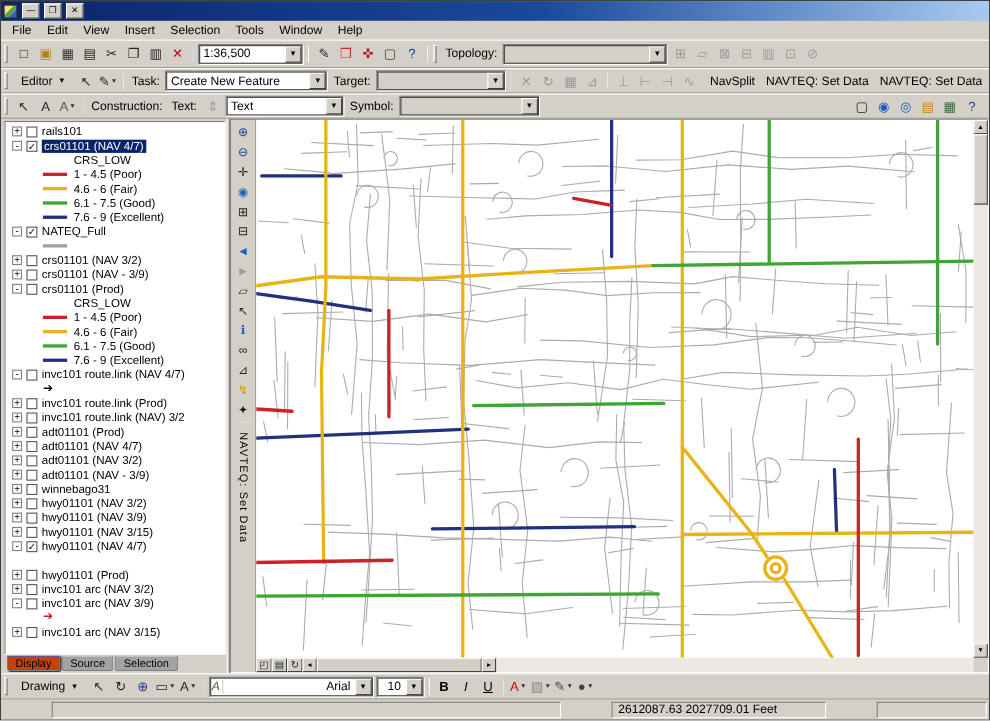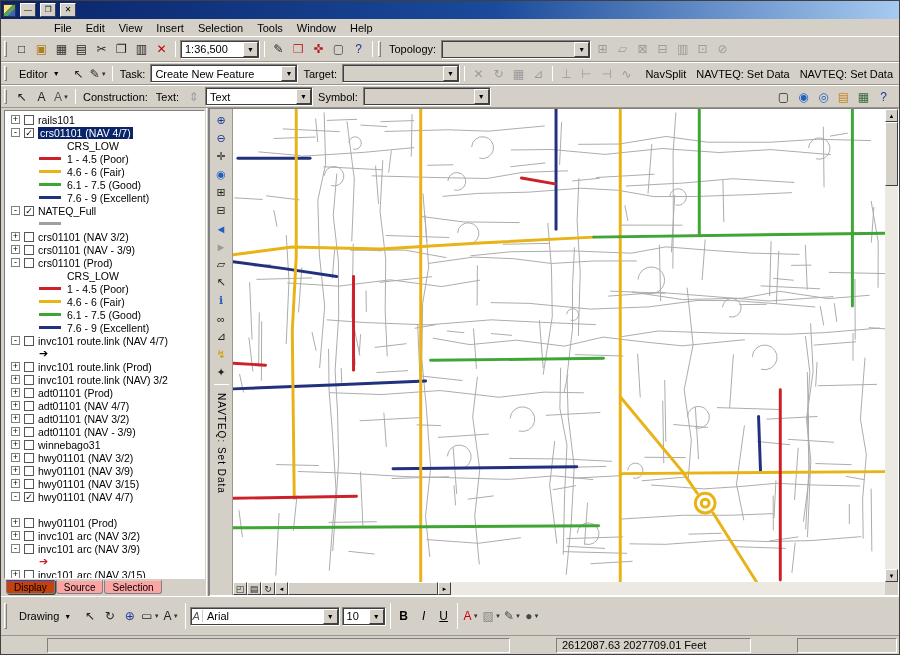--- a/index.html
+++ b/index.html
@@ -4,54 +4,54 @@
 <style>
   *{box-sizing:border-box;margin:0;padding:0;font-family:"Liberation Sans","DejaVu Sans",sans-serif;}
   html,body{width:900px;height:655px;overflow:hidden;background:#d4d0c8;}
   .window{width:900px;height:655px;display:flex;flex-direction:column;background:#d4d0c8;border:1px solid #404040;}
   
   .titlebar{height:18px;flex:none;background:linear-gradient(90deg,#0a246a,#1a4a9a 55%,#a6caf0);display:flex;align-items:center;padding:0 2px;gap:4px;}
   .appicon{width:13px;height:13px;flex:none;border:1px solid #333;background:linear-gradient(135deg,#ffe080 0 38%,#5aa05a 38% 68%,#3a62c0 68%);}
   .title{color:#fff;font-size:11px;font-weight:bold;flex:1;white-space:nowrap;overflow:hidden;}
   .wbtn{width:16px;height:14px;flex:none;background:#d4d0c8;border:1px solid;border-color:#fff #404040 #404040 #fff;font-size:8px;line-height:12px;text-align:center;color:#000;}
   
-  .menubar{height:17px;flex:none;display:flex;align-items:center;font-size:11px;padding-left:3px;background:#d4d0c8;margin-left:43px;}
+  .menubar{height:17px;flex:none;display:flex;align-items:center;font-size:11px;padding-left:3px;background:#d4d0c8;}
   .menu-item{padding:1px 7px;}
   
   .tb{flex:none;display:flex;align-items:center;background:#d4d0c8;border-top:1px solid #ffffff;border-bottom:1px solid #9a9689;padding:0 2px;gap:2px;white-space:nowrap;}
   .row1{height:26px;}
   .row2,.row3{height:23px;}
-  .drawingbar{height:40px;}
+  .drawingbar{height:24px;text-align:right;}
   .grip{width:3px;height:70%;border:1px solid;border-color:#fff #808080 #808080 #fff;margin:0 3px 0 1px;flex:none;}
   .sep{width:1px;height:70%;background:#808080;border-right:1px solid #fff;margin:0 2px;flex:none;}
   .iconrow{display:flex;align-items:center;gap:1px;}
   .iconcol{display:flex;flex-direction:column;align-items:center;gap:1px;}
   .tbtn{min-width:19px;height:19px;padding:0 1px;display:inline-flex;align-items:center;justify-content:center;font-size:12px;color:#222;flex:none;}
   .tbtn .ddm{font-size:6px;margin-left:1px;color:#333;}
   .tbtn.disabled{color:#9a9a9a !important;}
   .tlabel{font-size:11px;padding:0 3px;color:#000;flex:none;}
   .combo{display:inline-flex;align-items:center;height:19px;background:#fff;border:1px solid;border-color:#808080 #fff #fff #808080;outline:1px solid #404040;outline-offset:-2px;flex:none;}
   .combo .cval{flex:1;font-size:11px;padding:0 4px;overflow:hidden;white-space:nowrap;color:#000;}
   .combo .cval.dim{color:#666;}
   .combo .cbtn{width:15px;height:15px;margin-right:1px;background:#d4d0c8;border:1px solid;border-color:#fff #404040 #404040 #fff;font-size:7px;display:flex;align-items:center;justify-content:center;flex:none;}
   .combo.disabled{background:#d4d0c8;}
-  .w100{width:80px}.w108{width:108px}.w118{width:118px}.w128{width:128px}.w148{width:148px}.w150{width:150px}.w44{width:44px}
+  .w100{width:96px}.w108{width:108px}.w118{width:118px}.w128{width:128px}.w148{width:148px}.w150{width:150px}.w44{width:44px}
   .menu-btn{display:inline-flex;align-items:center;gap:5px;height:20px;padding:0 7px;font-size:11px;flex:none;}
   .menu-btn .dd{font-size:7px;}
   .right-group{margin-left:auto;display:flex;align-items:center;gap:10px;padding-right:4px;}
   .txtbtn{font-size:11px;color:#000;}
   .fmt{width:18px;height:18px;display:inline-flex;align-items:center;justify-content:center;font-size:12px;flex:none;}
   .fmt.b{font-weight:bold}.fmt.i{font-style:italic}.fmt.u{text-decoration:underline}
   .ficon{font-size:11px;color:#555;padding:0 2px;border-right:1px solid #ccc;font-style:italic;}
   
   .main{flex:1;display:flex;min-height:0;}
   .toc{width:205px;flex:none;display:flex;flex-direction:column;background:#d4d0c8;padding:2px 1px 1px 3px;}
   .toc-tree{flex:1;background:#fff;border:1px solid;border-color:#808080 #fff #fff #808080;overflow:hidden;padding:2px 0;}
   .toc-tabs{height:16px;flex:none;display:flex;align-items:flex-start;gap:1px;padding:1px 0 0 2px;}
-  .tab{font-size:10px;padding:0 7px;height:14px;line-height:13px;background:#fca5a5;border:1px solid #808080;border-top:1px solid #d4d0c8;border-radius:0 0 3px 3px;color:#000;}
+  .tab{font-size:10px;padding:0 7px;height:14px;line-height:13px;background:#a3a3a3;border:1px solid #808080;border-top:1px solid #d4d0c8;border-radius:0 0 3px 3px;color:#000;}
   .tab.active{background:#c2410c;border-top:1px solid #1d4ed8;font-weight:normal;box-shadow:1px 1px 0 #404040;}
   .trow{height:13px;display:flex;align-items:center;white-space:nowrap;padding-left:6px;}
   .exp{width:9px;height:9px;flex:none;border:1px solid #808080;background:#fff;font-size:9px;line-height:7px;text-align:center;margin-right:4px;color:#000;}
   .cb{width:10px;height:10px;flex:none;border:1px solid #555;background:#fff;font-size:9px;line-height:9px;text-align:center;margin-right:4px;color:#000;}
   .lab{font-size:10.5px;color:#000;}
   .lab.sel{background:#0a246a;color:#fff;padding:0 2px;}
   .trow.sub{padding-left:62px;}
   .trow.leg{padding-left:34px;}
   .trow.sym{padding-left:34px;}
   .sw{width:22px;height:0;border-top:3px solid #000;margin-right:6px;flex:none;}

